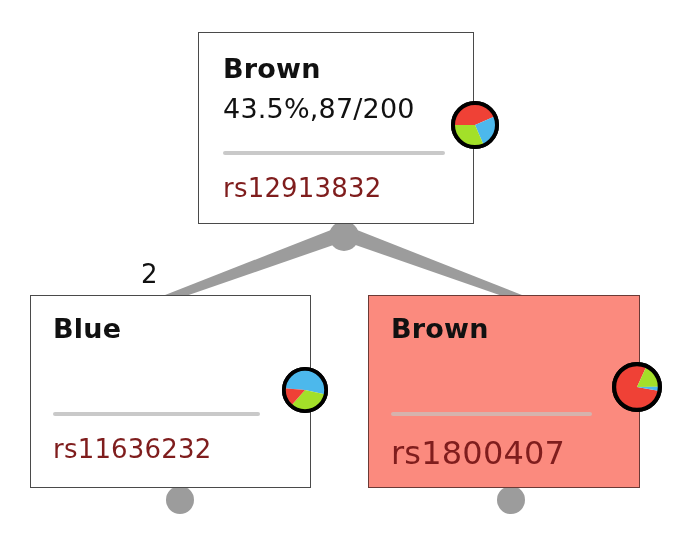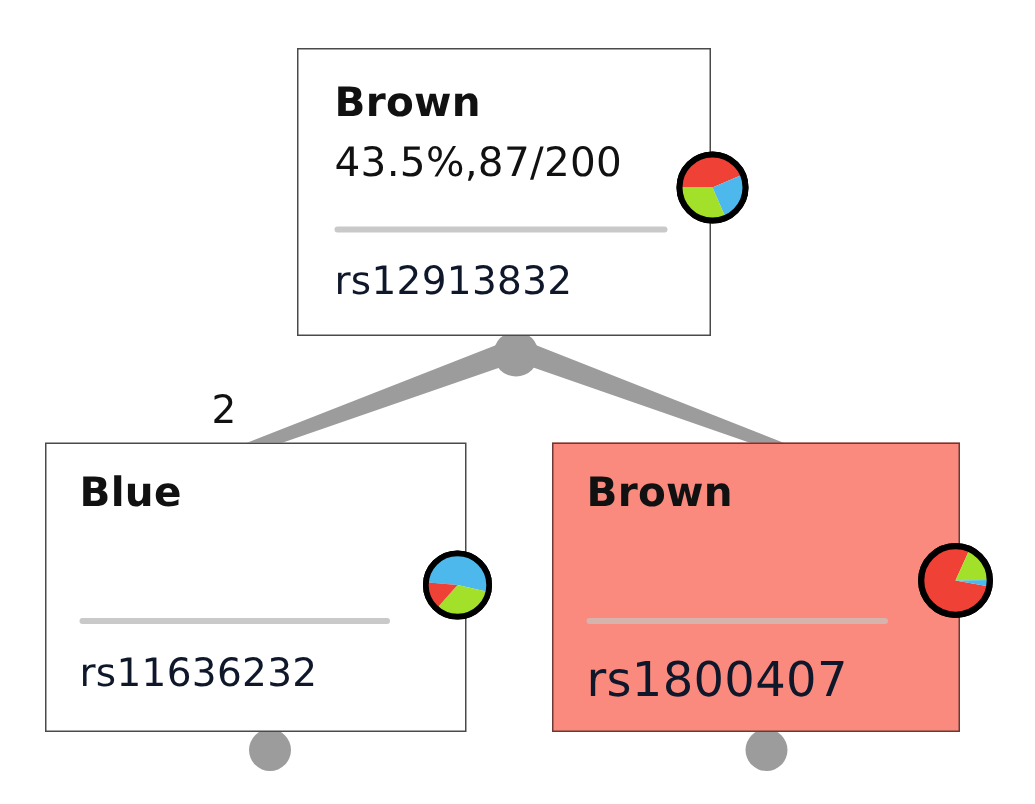--- a/index.html
+++ b/index.html
@@ -61,21 +61,21 @@
     letter-spacing: 0.2px;
   }
   .node-divider {
     position: absolute;
     height: 4px;
     background: #c9c9c9;
     border-radius: 2px;
   }
   .node-feature {
     position: absolute;
-    color: #0f172a;
+    color: #7f1d1d;
     white-space: nowrap;
     letter-spacing: 0.2px;
   }
 
   
   #node-root {
     left: 198px;
     top: 32px;
     width: 276px;
     height: 192px;

